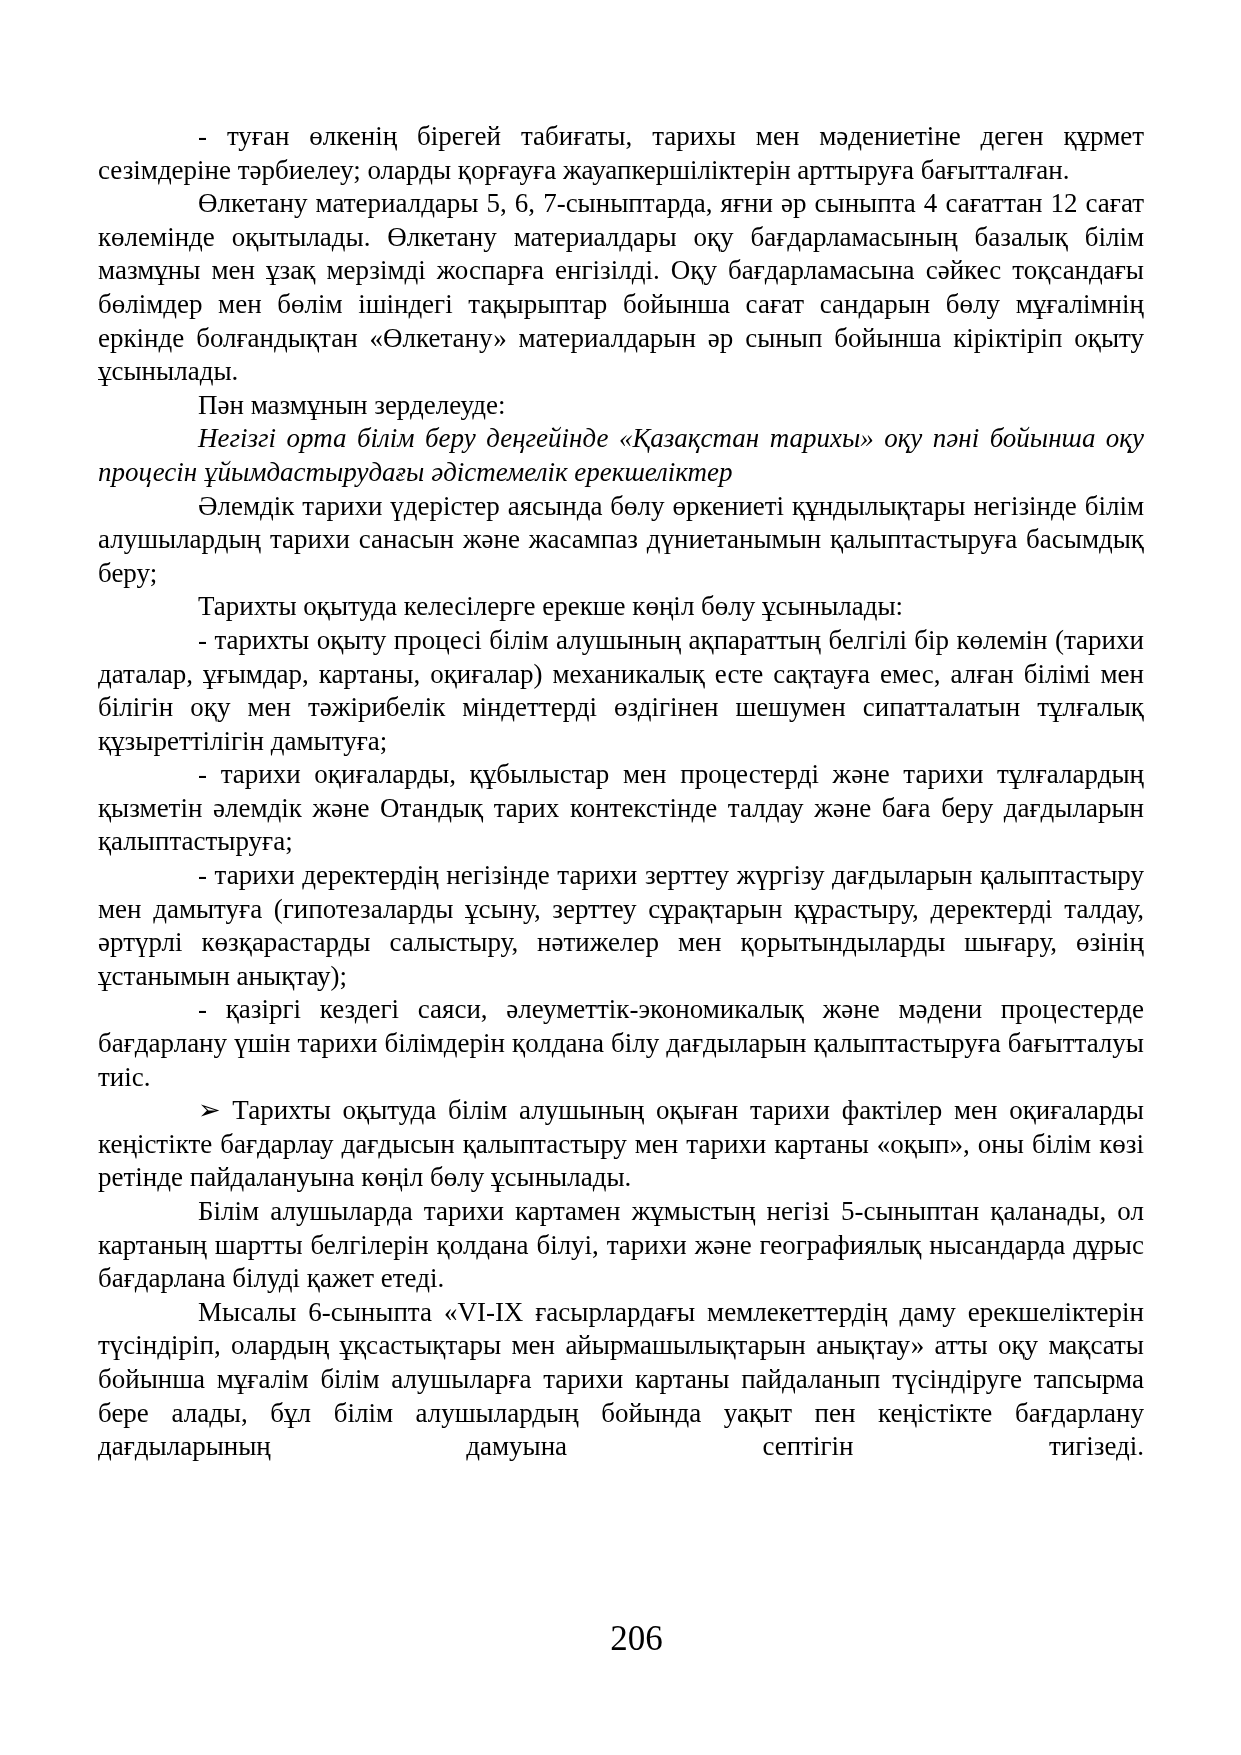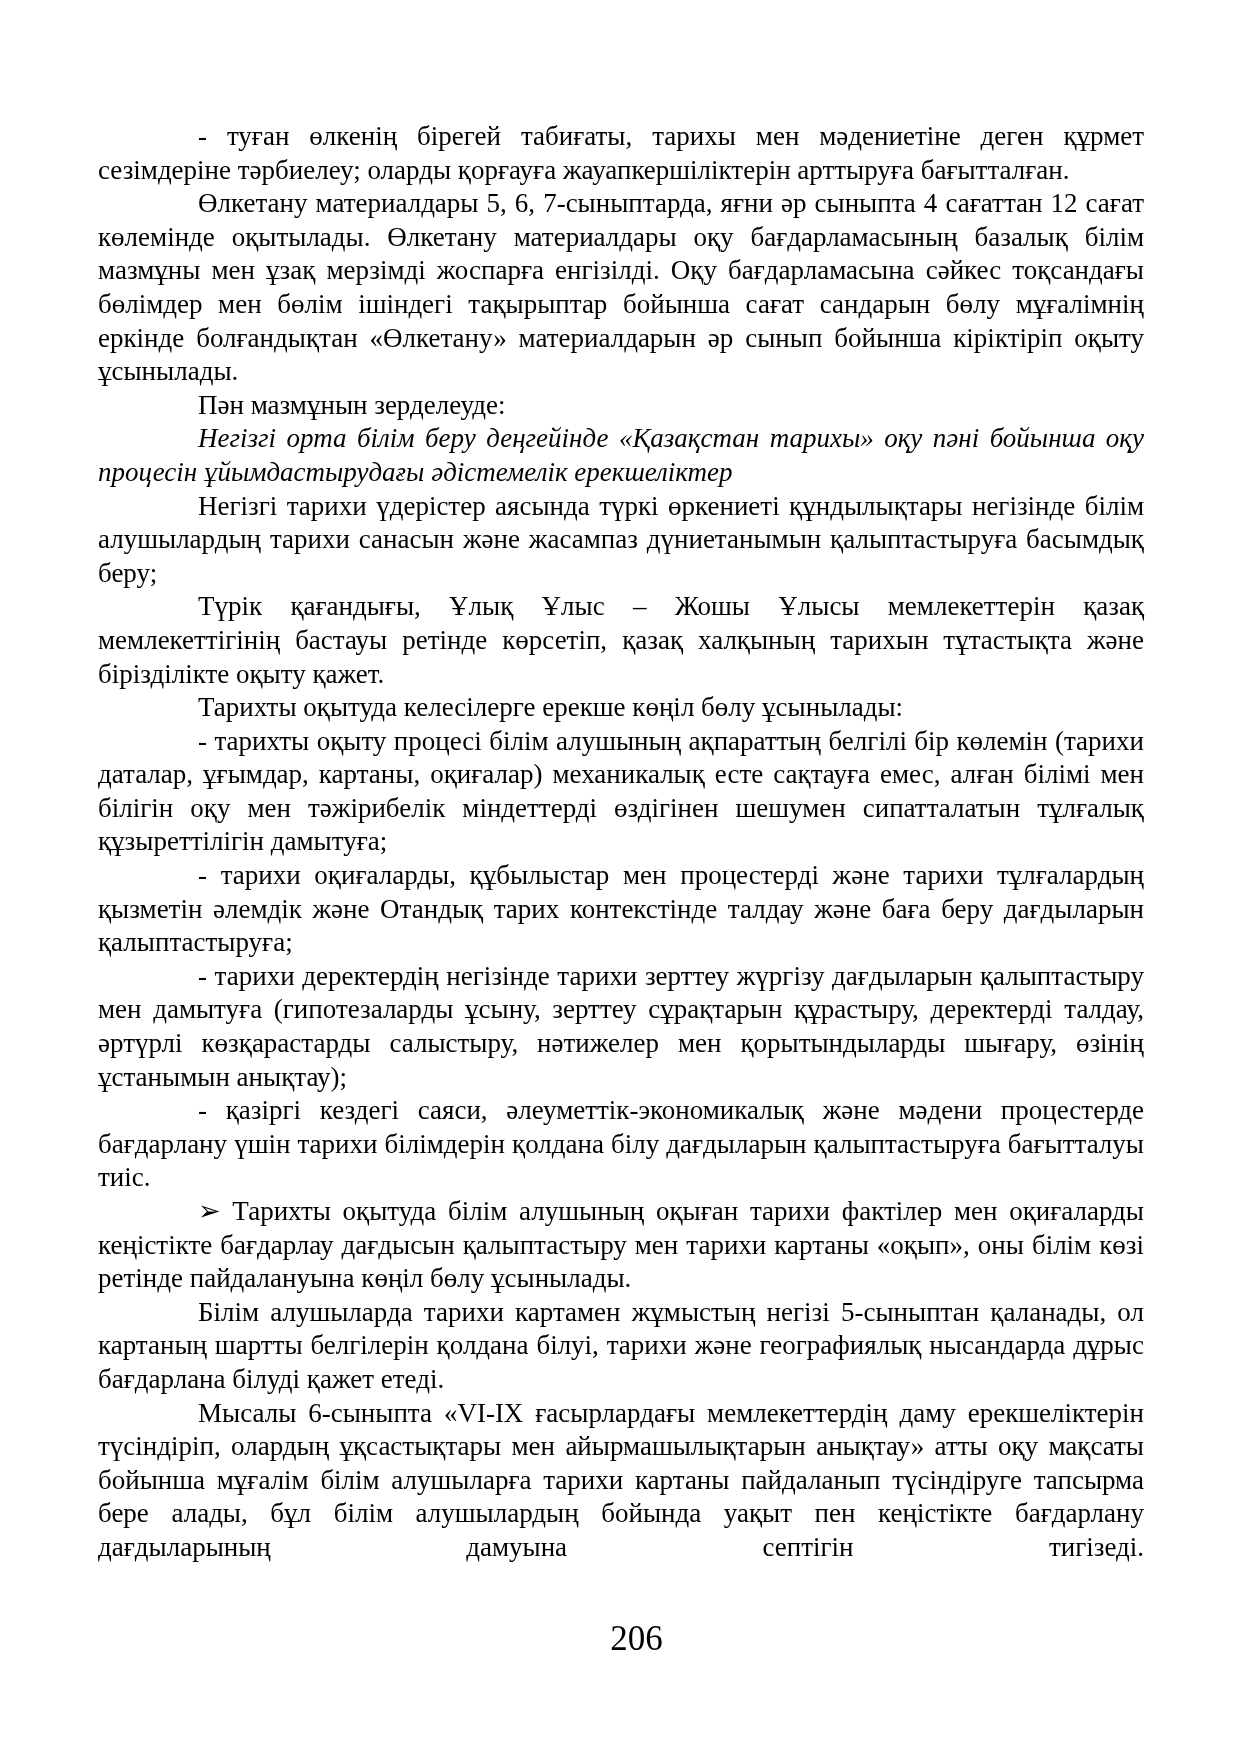--- a/index.html
+++ b/index.html
@@ -50,22 +50,21 @@
 </style>
 </head>
 <body>
 
 <div class="page">
   <main class="text-block">
       <p class="para"><span class="">- туған өлкенің бірегей табиғаты, тарихы мен мәдениетіне деген құрмет сезімдеріне тәрбиелеу; оларды қорғауға жауапкершіліктерін арттыруға бағытталған.</span></p>
       <p class="para"><span class="">Өлкетану материалдары 5, 6, 7-сыныптарда, яғни әр сыныпта 4 сағаттан 12 сағат көлемінде оқытылады. Өлкетану материалдары оқу бағдарламасының базалық білім мазмұны мен ұзақ мерзімді жоспарға енгізілді. Оқу бағдарламасына сәйкес тоқсандағы бөлімдер мен бөлім ішіндегі тақырыптар бойынша сағат сандарын бөлу мұғалімнің еркінде болғандықтан «Өлкетану» материалдарын әр сынып бойынша кіріктіріп оқыту ұсынылады.</span></p>
       <p class="para"><span class="">Пән мазмұнын зерделеуде:</span></p>
       <p class="para"><span class="italic">Негізгі орта білім беру деңгейінде «Қазақстан тарихы» оқу пәні бойынша оқу процесін ұйымдастырудағы әдістемелік ерекшеліктер</span></p>
-      <p class="para"><span class="">Негізгі тарихи үдерістер аясында түркі өркениеті құндылықтары негізінде білім алушылардың тарихи санасын және жасампаз дүниетанымын қалыптастыруға басымдық беру;</span></p>
-      <p class="para"><span class="">Түрік қағандығы, Ұлық Ұлыс – Жошы Ұлысы мемлекеттерін қазақ мемлекеттігінің бастауы ретінде көрсетіп, қазақ халқының тарихын тұтастықта және бірізділікте оқыту қажет.</span></p>
+      <p class="para"><span class="">Әлемдік тарихи үдерістер аясында бөлу өркениеті құндылықтары негізінде білім алушылардың тарихи санасын және жасампаз дүниетанымын қалыптастыруға басымдық беру;</span></p>
       <p class="para"><span class="">Тарихты оқытуда келесілерге ерекше көңіл бөлу ұсынылады:</span></p>
       <p class="para"><span class="">- тарихты оқыту процесі білім алушының ақпараттың белгілі бір көлемін (тарихи даталар, ұғымдар, картаны, оқиғалар) механикалық есте сақтауға емес, алған білімі мен білігін оқу мен тәжірибелік міндеттерді өздігінен шешумен сипатталатын тұлғалық құзыреттілігін дамытуға;</span></p>
       <p class="para"><span class="">- тарихи оқиғаларды, құбылыстар мен процестерді және тарихи тұлғалардың қызметін әлемдік және Отандық тарих контекстінде талдау және баға беру дағдыларын қалыптастыруға;</span></p>
       <p class="para"><span class="">- тарихи деректердің негізінде тарихи зерттеу жүргізу дағдыларын қалыптастыру мен дамытуға (гипотезаларды ұсыну, зерттеу сұрақтарын құрастыру, деректерді талдау, әртүрлі көзқарастарды салыстыру, нәтижелер мен қорытындыларды шығару, өзінің ұстанымын анықтау);</span></p>
       <p class="para"><span class="">- қазіргі кездегі саяси, әлеуметтік-экономикалық және мәдени процестерде бағдарлану үшін тарихи білімдерін қолдана білу дағдыларын қалыптастыруға бағытталуы тиіс.</span></p>
       <p class="para"><span class="">➢ Тарихты оқытуда білім алушының оқыған тарихи фактілер мен оқиғаларды кеңістікте бағдарлау дағдысын қалыптастыру мен тарихи картаны «оқып», оны білім көзі ретінде пайдалануына көңіл бөлу ұсынылады.</span></p>
       <p class="para"><span class="">Білім алушыларда тарихи картамен жұмыстың негізі 5-сыныптан қаланады, ол картаның шартты белгілерін қолдана білуі, тарихи және географиялық нысандарда дұрыс бағдарлана білуді қажет етеді.</span></p>
       <p class="para justify-last"><span class="">Мысалы 6-сыныпта «VI-IX ғасырлардағы мемлекеттердің даму ерекшеліктерін түсіндіріп, олардың ұқсастықтары мен айырмашылықтарын анықтау» атты оқу мақсаты бойынша мұғалім білім алушыларға тарихи картаны пайдаланып түсіндіруге тапсырма бере алады, бұл білім алушылардың бойында уақыт пен кеңістікте бағдарлану дағдыларының дамуына септігін тигізеді.</span></p>
     </main>
   <div class="page-number">206</div>

